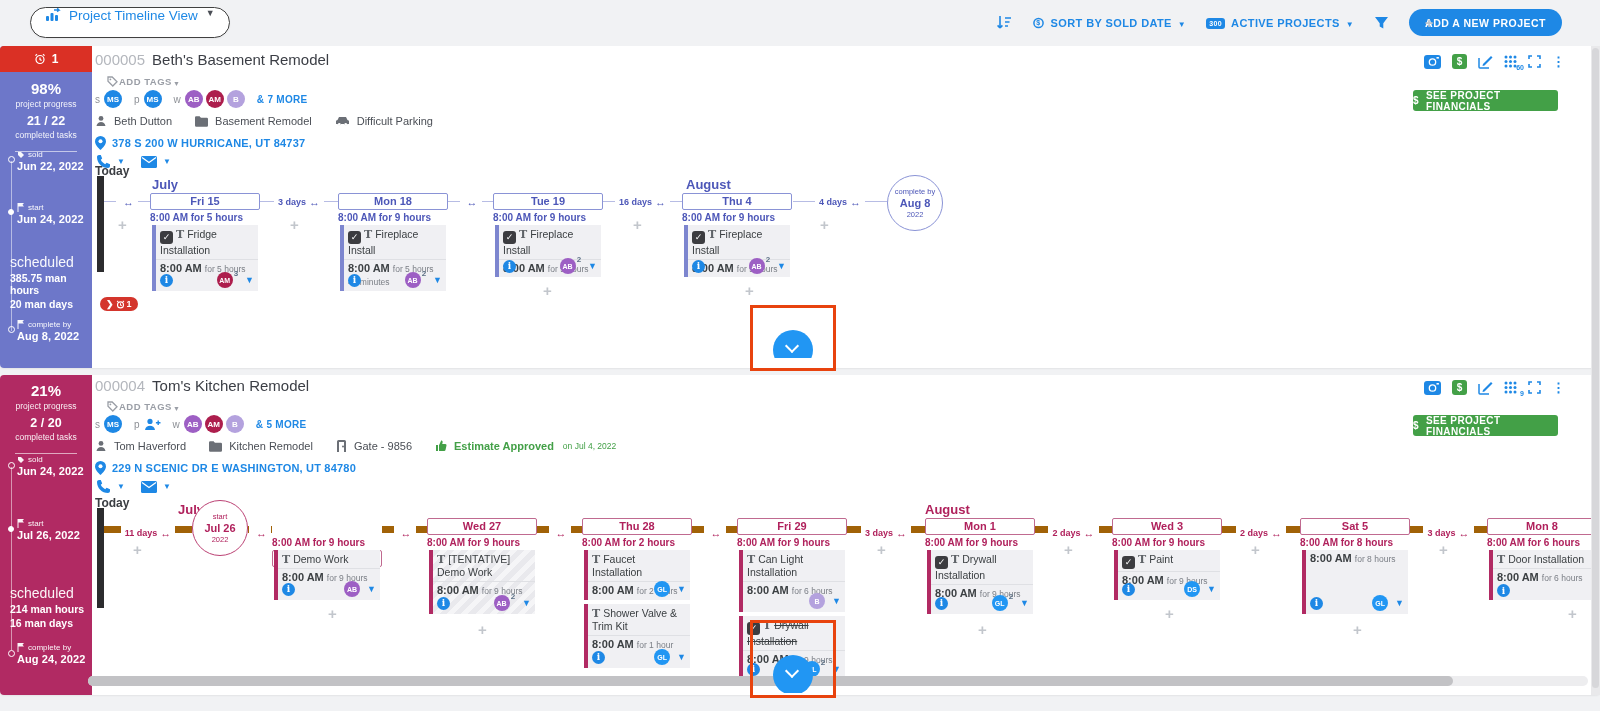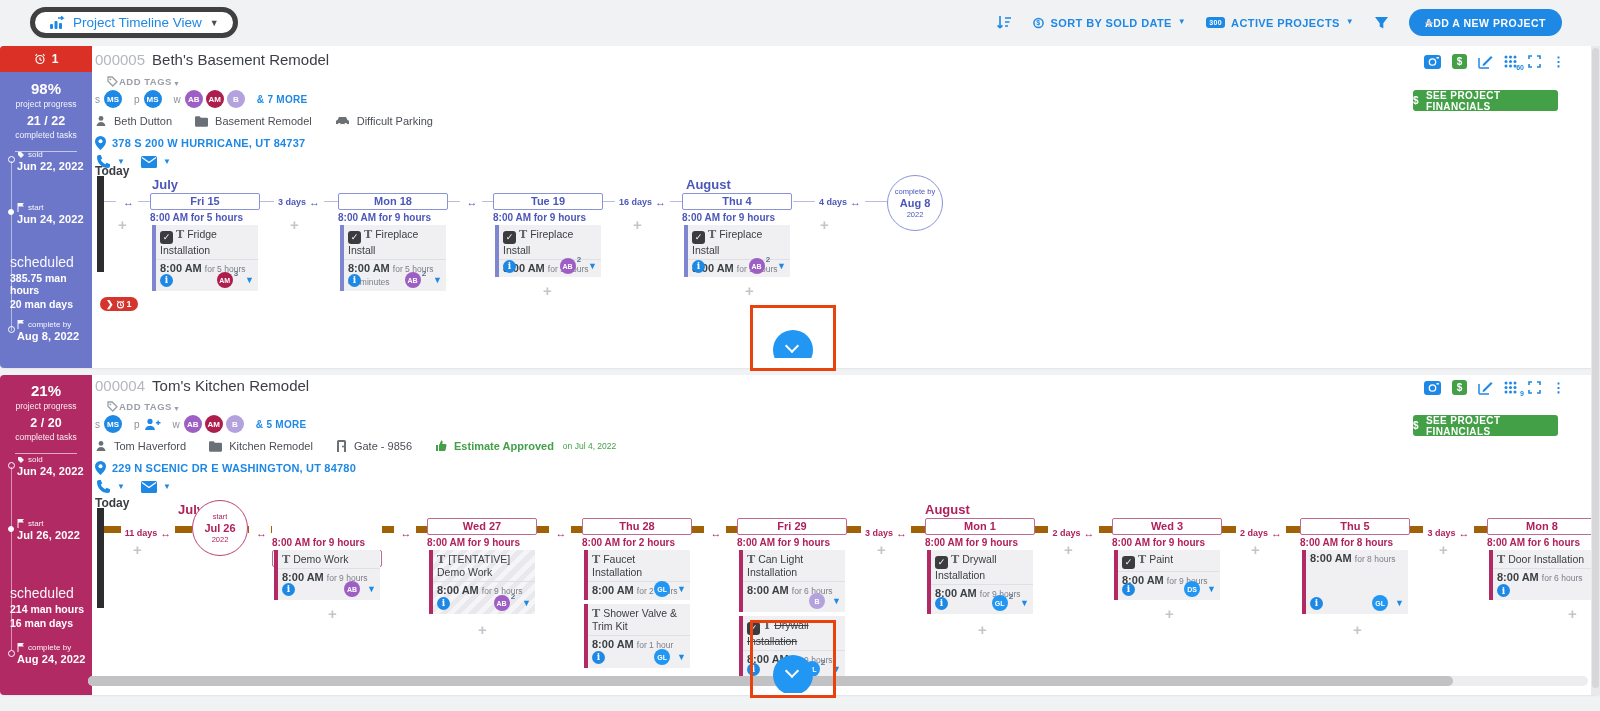--- a/index.html
+++ b/index.html
@@ -1,25 +1,25 @@
 <!DOCTYPE html>
 <html><head>
 <meta charset="utf-8">
 <style>
   *{margin:0;padding:0;box-sizing:border-box}
   html,body{width:1600px;height:711px;overflow:hidden}
   body{position:relative;background:#f1f2f4;font-family:"Liberation Sans",sans-serif;color:#3b3e45}
   svg{display:block}
   
   .topbar{position:absolute;left:0;top:0;width:1600px;height:46px}
-  .view-pill{position:absolute;left:30px;top:7px;height:31px;display:flex;align-items:center;gap:8px;background:#fff;border:5px solid #404040;border-radius:16px;padding:0 14px;box-shadow:0 1px 2px rgba(0,0,0,.04)}
+  .view-pill{position:absolute;left:30px;top:7px;height:31px;display:flex;gap:8px;background:#fff;border:1px solid #404040;border-radius:16px;padding:0 14px;box-shadow:0 1px 2px rgba(0,0,0,.04)}
   .view-pill .vlabel{color:#1e88e5;font-size:13.5px}
   .caret{font-size:9px;color:#4a4e55}
   .tb-right{position:absolute;right:38px;top:7px;height:31px;display:flex;align-items:center;gap:20px}
-  .tb-link{display:flex;align-items:flex-start;gap:6px;color:#1e88e5;font-size:11px;font-weight:bold;letter-spacing:.4px;cursor:pointer}
+  .tb-link{display:flex;align-items:flex-end;gap:6px;color:#1e88e5;font-size:11px;font-weight:bold;letter-spacing:.4px;cursor:pointer}
   .tb-link .caret{color:#1e88e5;font-size:8px}
   .count-badge{background:#1e88e5;color:#fff;font-size:7px;font-weight:bold;border-radius:3px;padding:2px 3px;line-height:1}
   .add-btn{display:flex;align-items:center;gap:7px;background:#1e88e5;color:#fff;font-size:10.5px;font-weight:bold;letter-spacing:.5px;border-radius:14px;height:27px;padding:0 16px;cursor:pointer}
   .add-btn .plus{font-size:14px;font-weight:bold}
   
   .section{position:absolute;left:0;width:1600px;background:#fff;border-radius:4px;overflow:hidden;box-shadow:0 1px 2px rgba(0,0,0,.06)}
   #sec1{top:46px;height:322px}
   #sec2{top:375px;height:320px}
   
   .side{position:absolute;left:0;top:0;width:92px;height:100%;color:#fff;text-align:center}
@@ -746,21 +746,21 @@
 
     <div class="daybox" style="left: 737px;">Fri 29</div>
     <div class="daytime" style="left: 737px;">8:00 AM for 9 hours</div>
 
     <div class="daybox" style="left: 925px;">Mon 1</div>
     <div class="daytime" style="left: 925px;">8:00 AM for 9 hours</div>
 
     <div class="daybox" style="left: 1112px;">Wed 3</div>
     <div class="daytime" style="left: 1112px;">8:00 AM for 9 hours</div>
 
-    <div class="daybox" style="left: 1300px;">Thu 5</div>
+    <div class="daybox" style="left: 1300px;">Sat 5</div>
     <div class="daytime" style="left: 1300px;">8:00 AM for 8 hours</div>
 
     <div class="daybox" style="left: 1487px;">Mon 8</div>
     <div class="daytime" style="left: 1487px;">8:00 AM for 6 hours</div>
   </div>
 
   <div>
     <div class="card" style="left: 274px; top: 175px; height: 50px;">
       <div class="card-title">
         <span class="ticon">T</span><span class="ttl">Demo Work</span>

